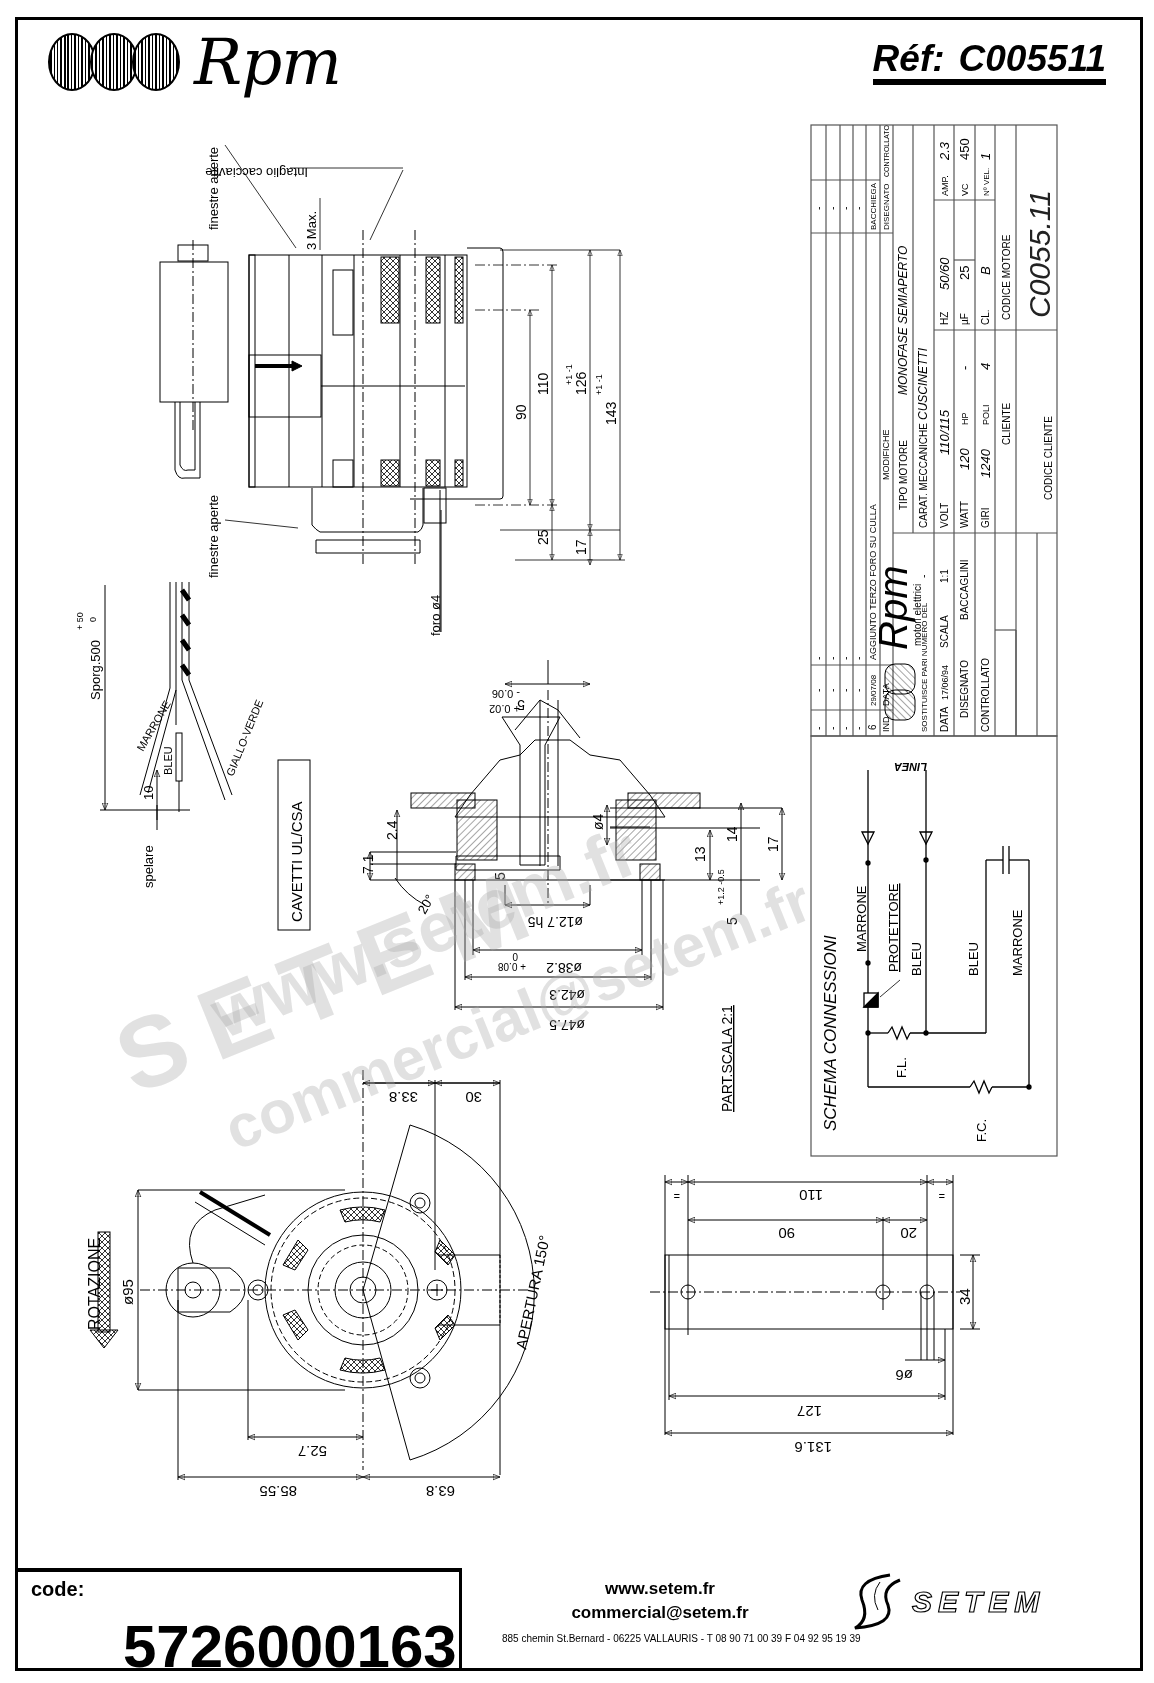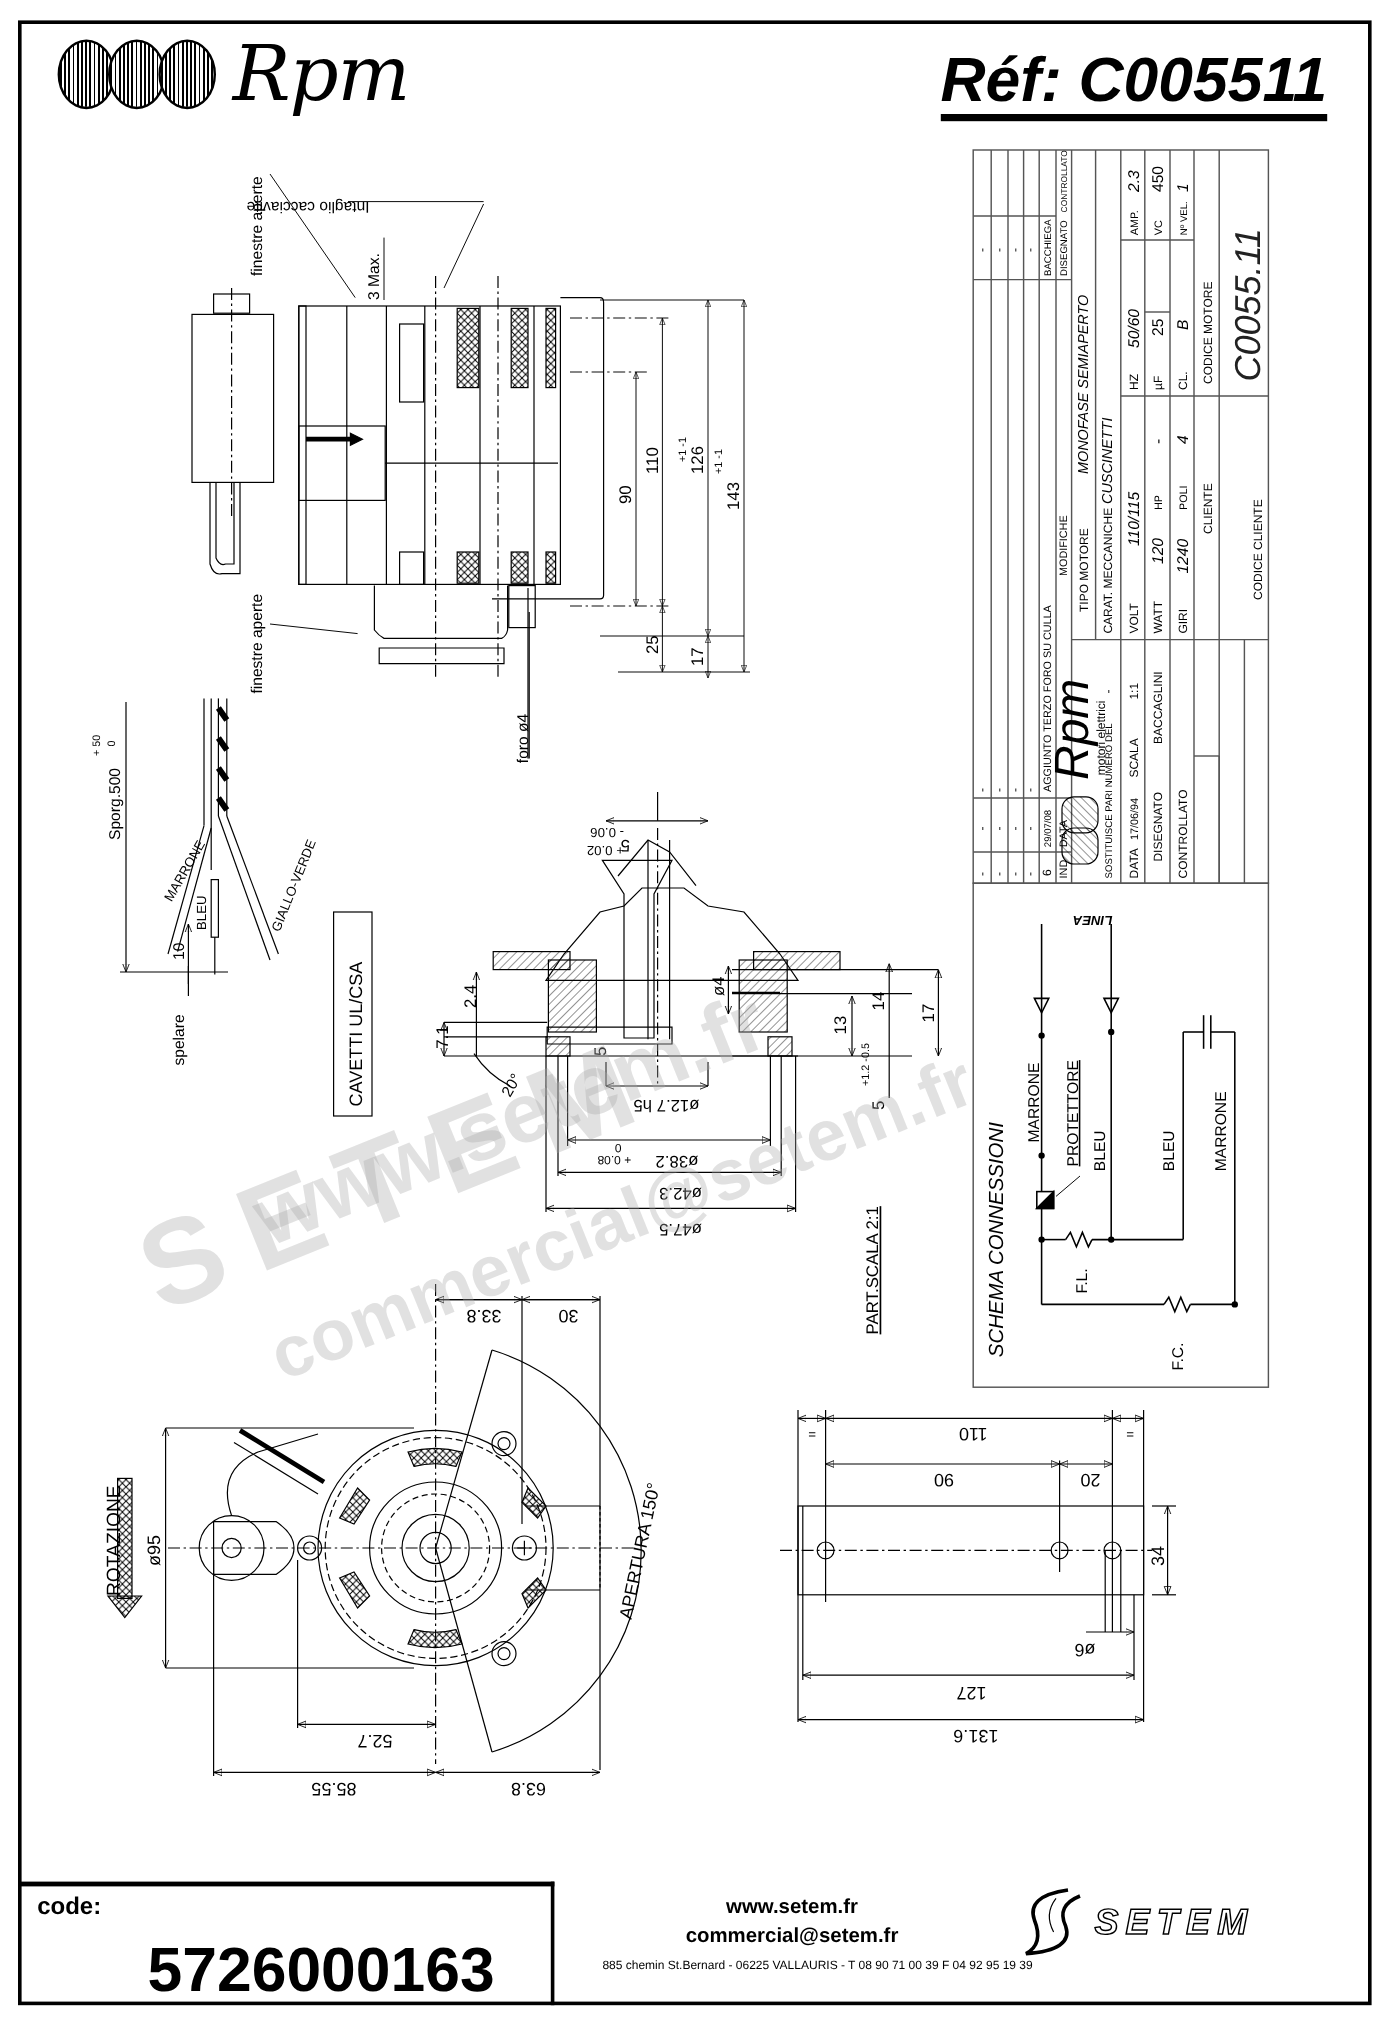--- a/index.html
+++ b/index.html
@@ -2,26 +2,26 @@
 <html><head>
   <meta charset="utf-8">
   <style>
     html, body { margin: 0; padding: 0; background: #ffffff; }
     body { width: 1154px; height: 1683px; position: relative; overflow: hidden; font-family: "Liberation Sans", sans-serif; color: #000; }
     .frame { position: absolute; left: 15px; top: 17px; width: 1128px; height: 1654px; border: 3px solid #000; box-sizing: border-box; }
     .abs { position: absolute; }
     .logo-rpm { left: 48px; top: 30px; display: flex; align-items: center; }
     .coil { width: 48px; height: 58px; border-radius: 50% / 50%; background: repeating-linear-gradient(90deg, #000 0 1.5px, #fff 1.5px 3.5px); margin-right: -6px; border: 2px solid #000; box-sizing: border-box; }
     .rpm-text { font-family: "DejaVu Serif", serif; font-style: italic; font-size: 64px; margin-left: 20px; letter-spacing: -1px; line-height: 1; }
-    .ref { right: 48px; top: 40px; font-size: 52px; font-weight: bold; font-style: italic; border-bottom: 6px solid #000; padding-bottom: 0px; line-height: 1.05; }
+    .ref { right: 48px; top: 40px; font-size: 37px; font-weight: bold; font-style: italic; border-bottom: 6px solid #000; padding-bottom: 0px; line-height: 1.05; }
     .ref span { margin-left: 14px; }
     svg text { font-family: "Liberation Sans", sans-serif; }
     .code-box { position: absolute; left: 15px; top: 1568px; width: 447px; height: 103px; border-top: 4px solid #000; border-right: 3px solid #000; box-sizing: border-box; }
     .code-label { position: absolute; left: 16px; top: 6px; font-size: 20px; font-weight: bold; }
-    .code-value { position: absolute; left: 108px; top: 40px; font-size: 52px; font-weight: bold; letter-spacing: 0px; }
+    .code-value { position: absolute; left: 108px; top: 40px; font-size: 60px; font-weight: bold; letter-spacing: 0px; }
     .contact { position: absolute; left: 560px; top: 1577px; width: 200px; text-align: center; font-size: 17px; font-weight: bold; line-height: 24px; }
     .address { position: absolute; left: 502px; top: 1633px; font-size: 10px; white-space: nowrap; }
     .setem-logo { position: absolute; left: 850px; top: 1570px; width: 260px; height: 60px; }
     .wm { position: absolute; font-weight: bold; color: rgba(170,170,170,0.35); white-space: nowrap; transform-origin: left top; pointer-events: none; font-family: "Liberation Sans", sans-serif; }
   </style>
 </head>
 <body>
 
 <div class="frame"></div>
 

